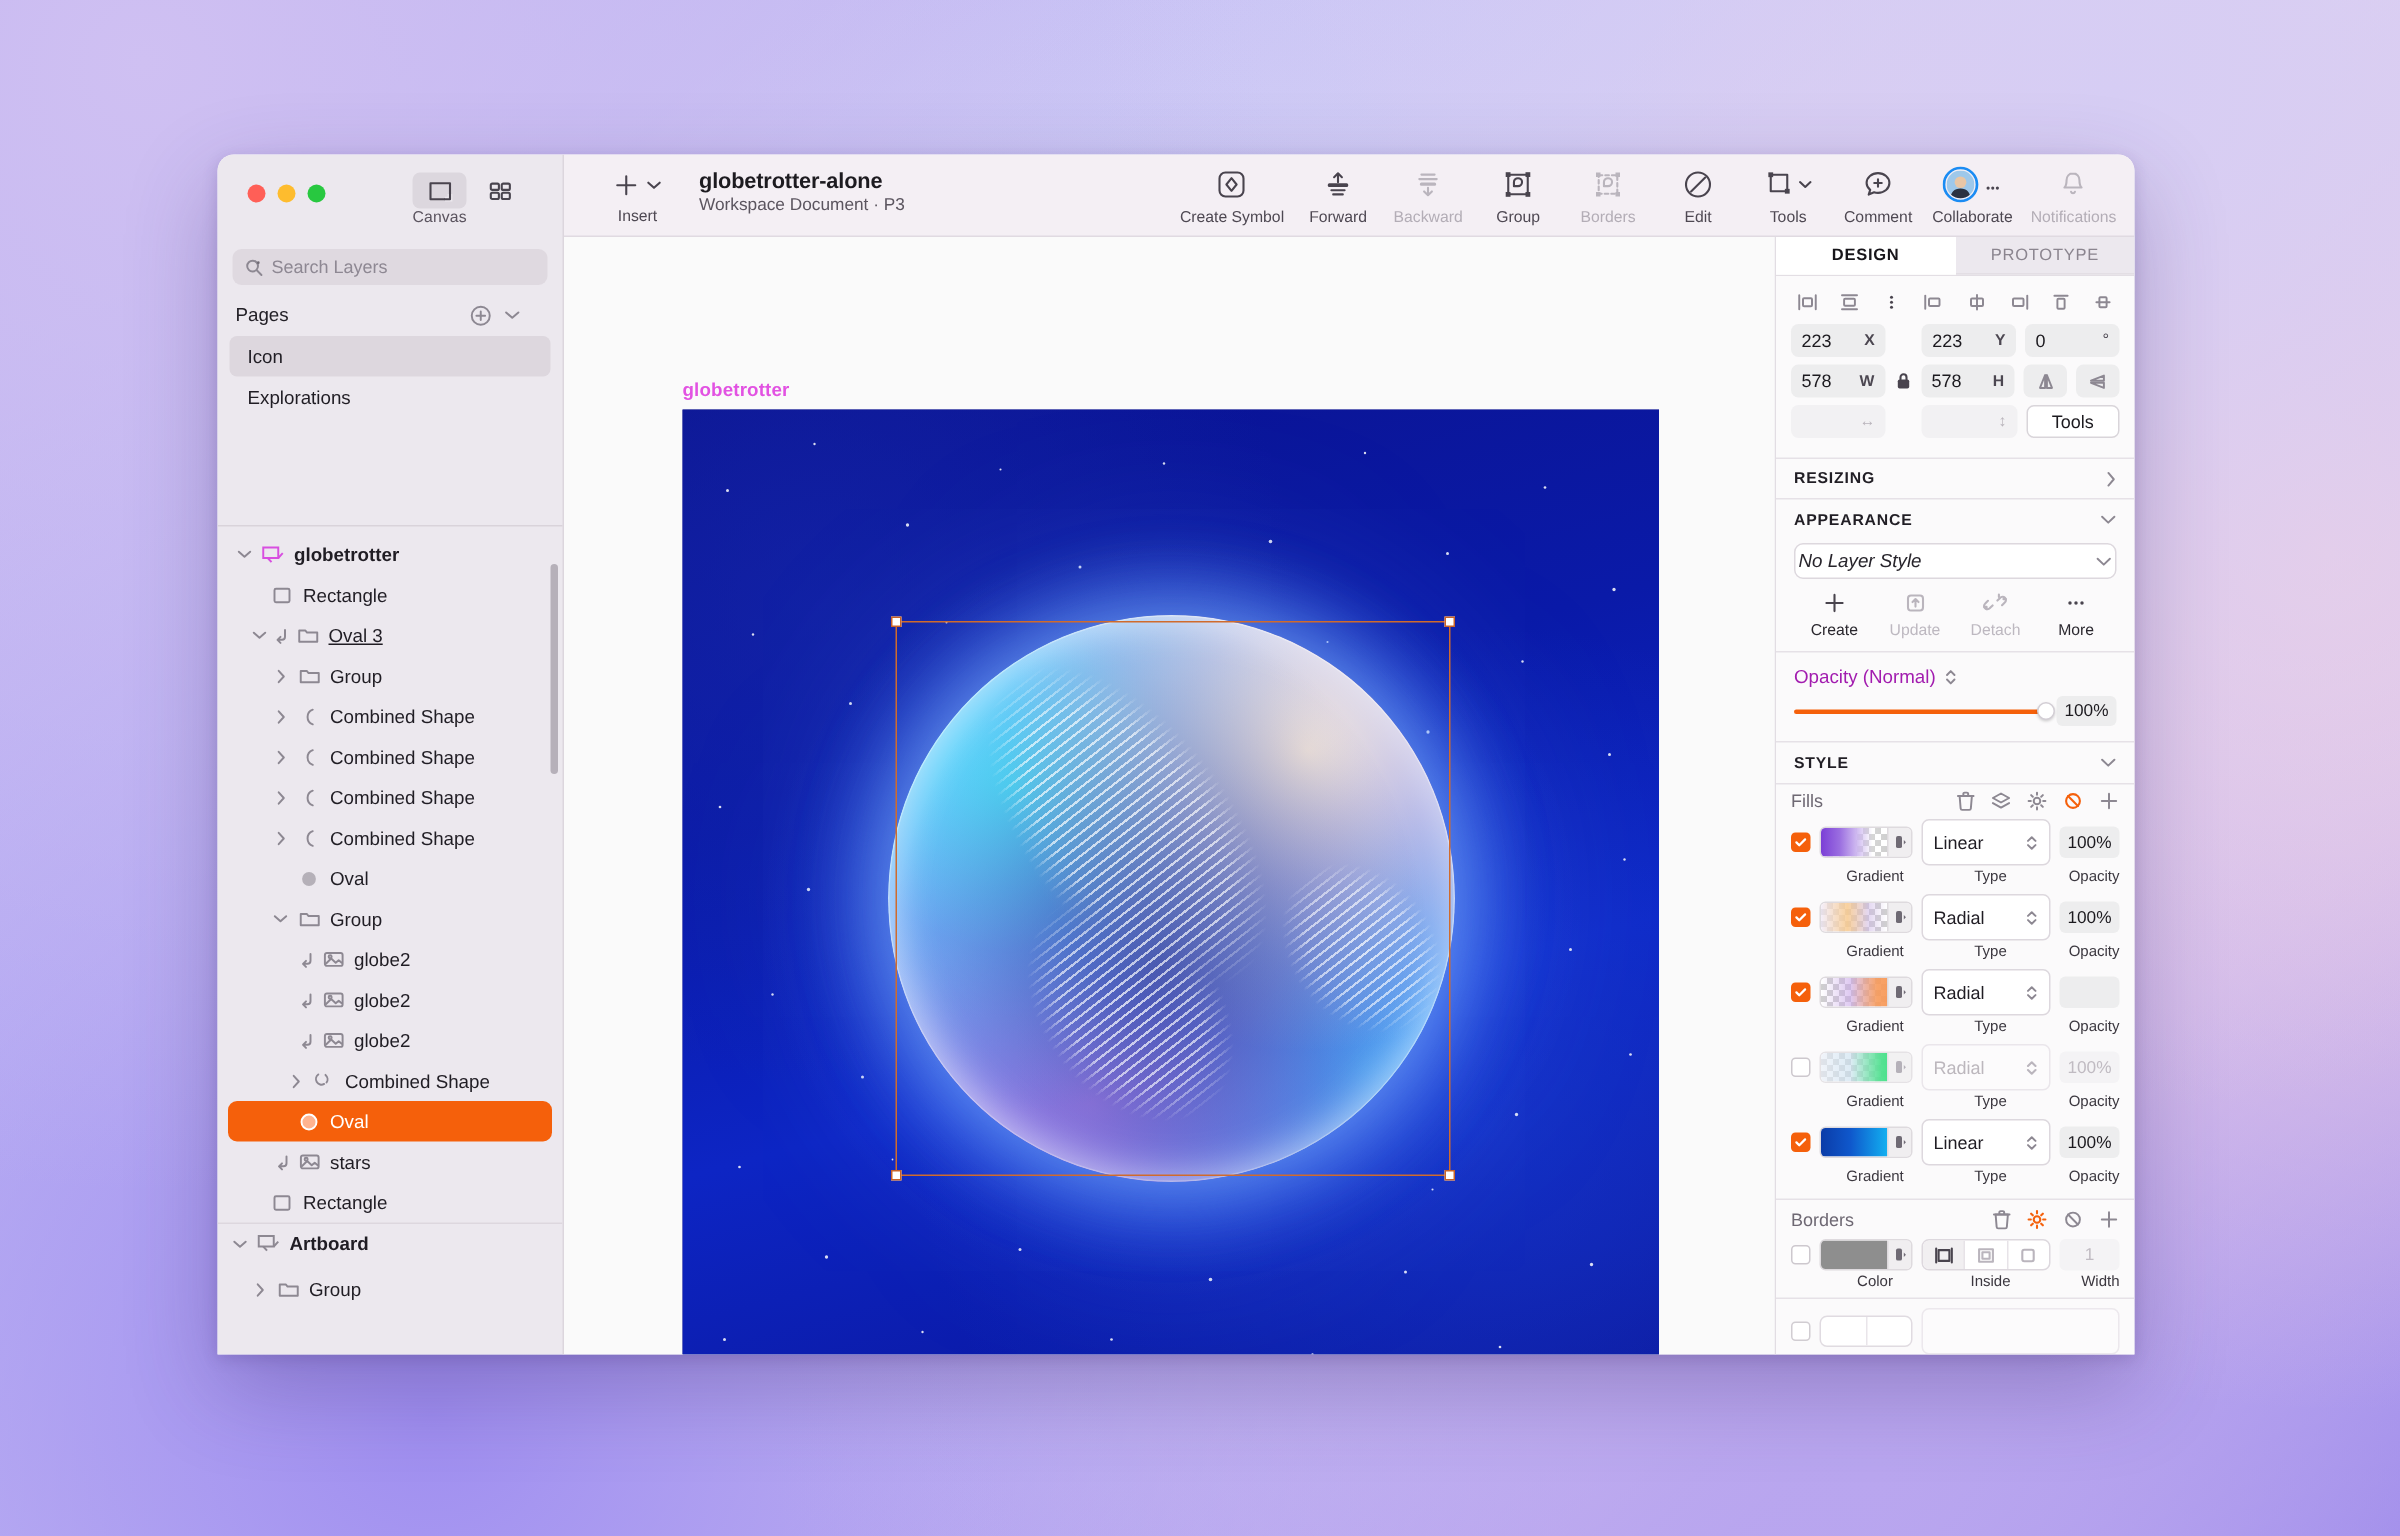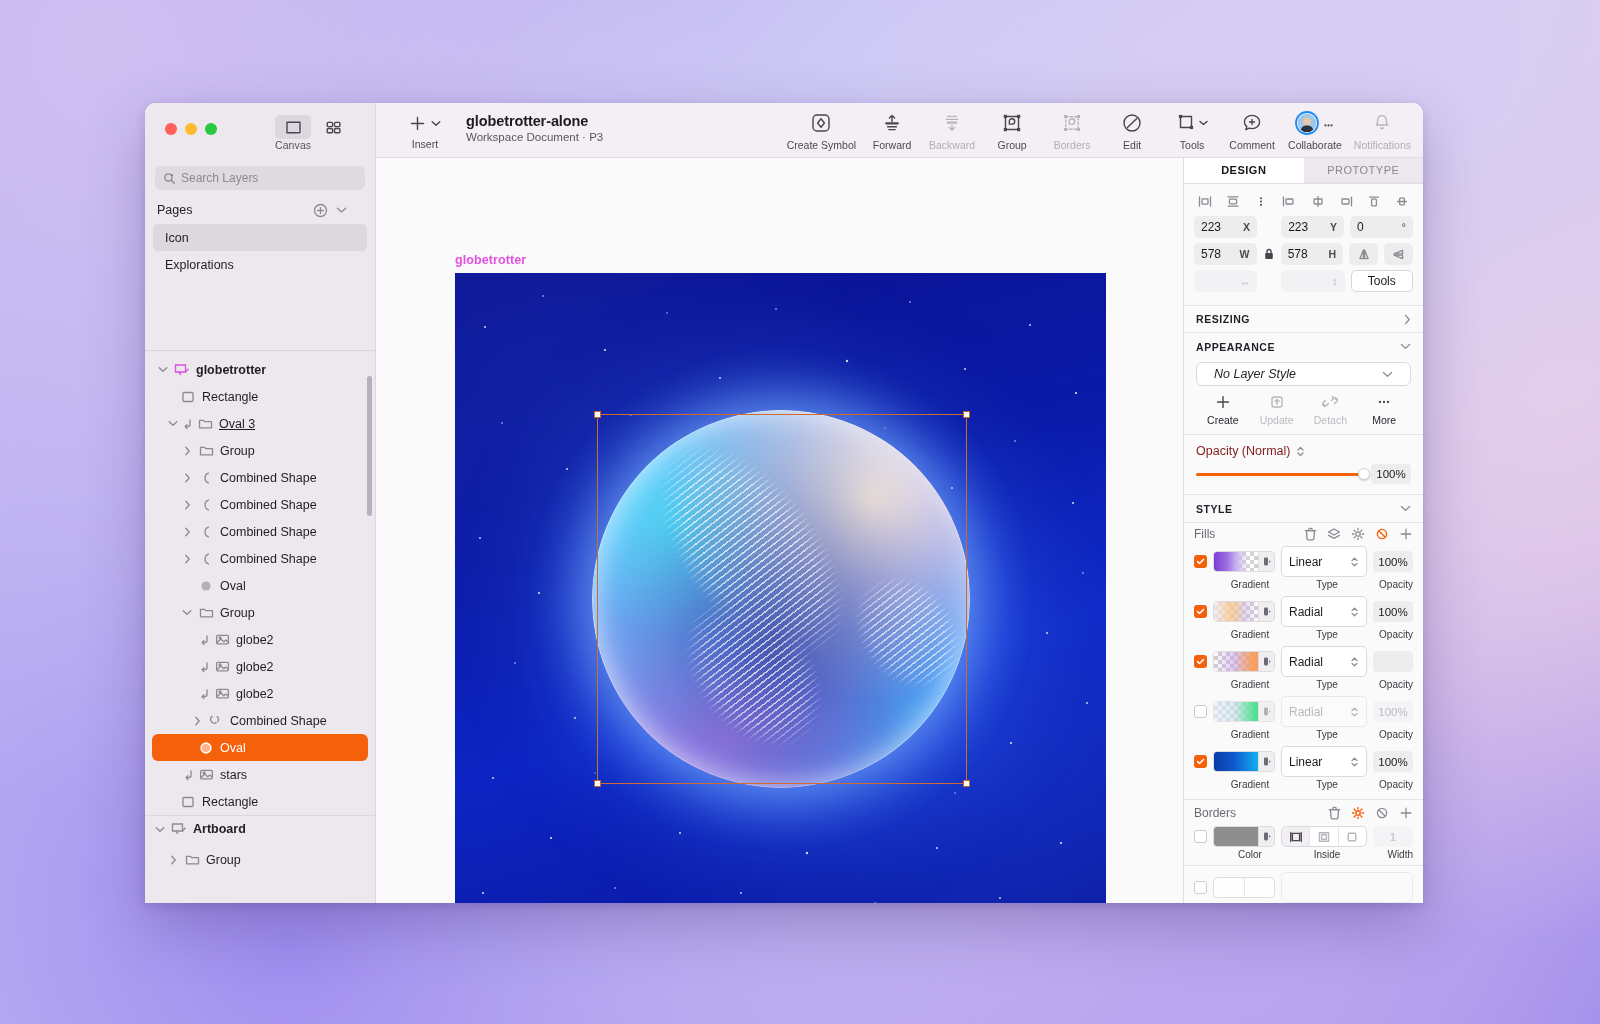--- a/index.html
+++ b/index.html
@@ -280,35 +280,35 @@
   .sec-hdr {
     height: 30px; display: flex; align-items: center;
     padding: 0 12px; border-top: 1px solid #e6e1e7;
     font-size: 10.5px; font-weight: bold; letter-spacing: .55px; color: #211e25;
   }
   .sec-hdr .chev { margin-left: auto; }
 
   .layerstyle-sel {
     margin: 2px 12px 0 12px; height: 27px; border-radius: 6px;
     border: 1px solid #ddd8de; background: #fff;
-    display: flex; align-items: center; padding: 0 17px;
+    display: flex; align-items: center; padding: 0 2px;
     font-size: 12.5px; font-style: italic; color: #27242b;
   }
   .layerstyle-sel .chev { margin-left: auto; }
 
   .style-actions { display: flex; padding: 8px 12px 8px 12px; }
   .sa {
     flex: 1; display: flex; flex-direction: column; align-items: center; gap: 4px;
   }
   .sa .lbl { font-size: 10.5px; color: #2a272e; }
   .sa.dim .lbl { color: #bdb8c0; }
 
   .opacity-block { padding: 2px 12px 10px 12px; border-top: 1px solid #e6e1e7; }
   .op-title-row { display: flex; align-items: center; gap: 6px; margin: 7px 0 6px 0; }
-  .op-title { font-size: 12.5px; color: #7f1d1d; }
+  .op-title { font-size: 12.5px; color: #a21caf; }
   .op-slider-row { display: flex; align-items: center; gap: 7px; }
   .track {
     flex: 1; height: 3px; border-radius: 2px; background: #f5600b;
     position: relative;
   }
   .knob {
     position: absolute; right: -6px; top: 50%; transform: translateY(-50%);
     width: 12px; height: 12px; border-radius: 50%;
     background: #fff; border: 1px solid #d3ced5;
     box-shadow: 0 1px 2px rgba(0,0,0,.18);

